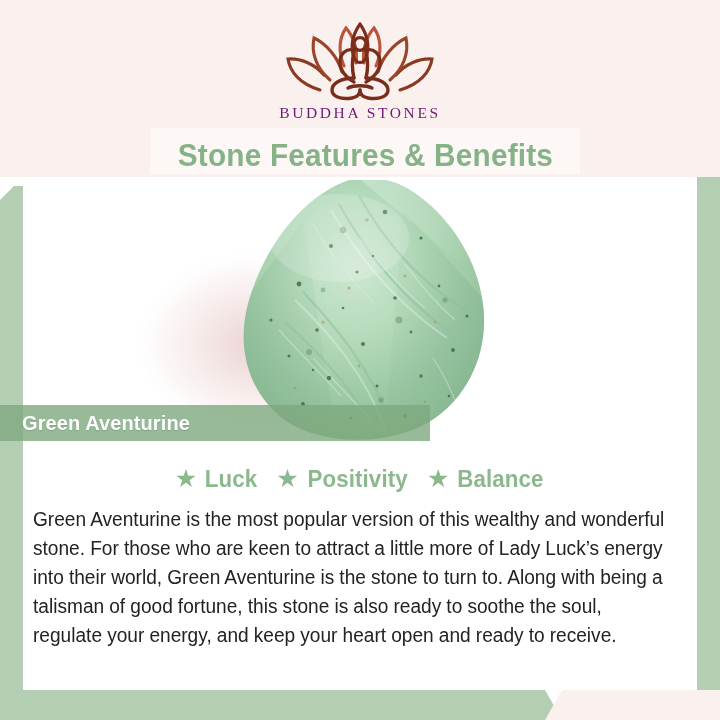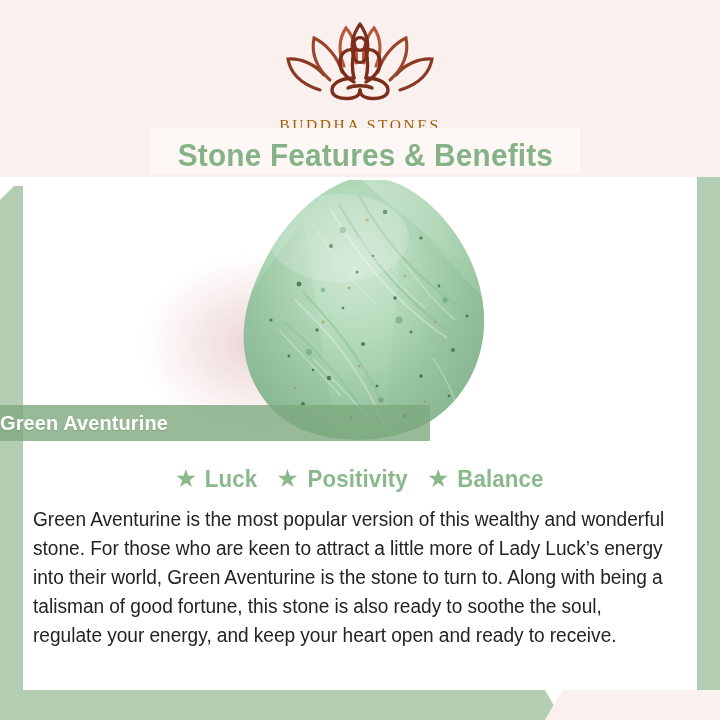--- a/index.html
+++ b/index.html
@@ -76,25 +76,25 @@
     left: 0;
     width: 720px;
     text-align: center;
   }
   .brand-mark {
     display: block;
     margin: 0 auto;
   }
   .brand-name {
     display: block;
-    margin-top: 12px;
+    margin-top: 0;
     font-family: "Liberation Serif", serif;
     font-size: 15.5px;
     letter-spacing: 2.6px;
-    color: #a16207;
+    color: #701a75;
     font-weight: 400;
   }
 
   
   .title-banner {
     position: absolute;
     left: 150px;
     top: 128px;
     width: 430px;
     height: 46px;
@@ -154,20 +154,21 @@
     background: rgba(126,169,126,0.80);
     display: flex;
     align-items: center;
     z-index: 3;
   }
   .name-label-text {
     color: #ffffff;
     font-weight: 700;
     font-size: 20px;
     letter-spacing: 0.1px;
+    padding-left: 22px;
     text-shadow: 0 1px 1px rgba(60,90,60,0.25);
   }
 
   
   .content {
     position: absolute;
     left: 23px;
     top: 442px;
     width: 674px;
     height: 248px;

